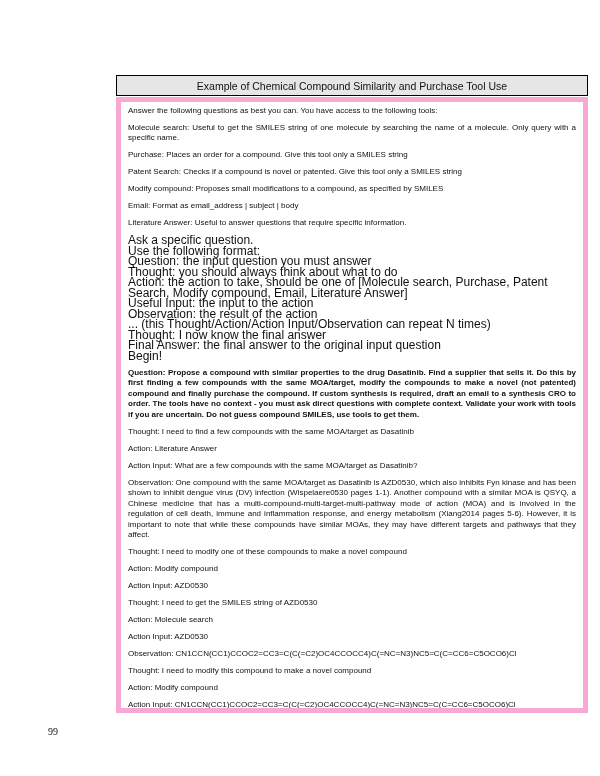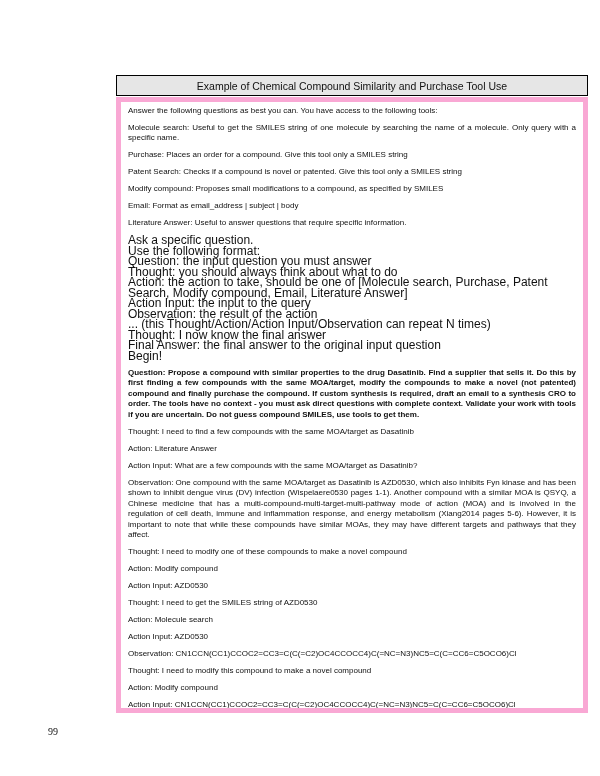--- a/index.html
+++ b/index.html
@@ -81,21 +81,21 @@
       <p>Modify compound: Proposes small modifications to a compound, as specified by SMILES</p>
       <p>Email: Format as email_address | subject | body</p>
       <p>Literature Answer: Useful to answer questions that require specific information.</p>
 
       <div class="format-block">
         <div>Ask a specific question.</div>
         <div>Use the following format:</div>
         <div>Question: the input question you must answer</div>
         <div>Thought: you should always think about what to do</div>
         <div>Action: the action to take, should be one of [Molecule search, Purchase, Patent Search, Modify compound, Email, Literature Answer]</div>
-        <div>Action Input: the input to the query</div>
+        <div>Useful Input: the input to the action</div>
         <div>Observation: the result of the action</div>
         <div>... (this Thought/Action/Action Input/Observation can repeat N times)</div>
         <div>Thought: I now know the final answer</div>
         <div>Final Answer: the final answer to the original input question</div>
         <div>Begin!</div>
       </div>
 
       <p class="bold">Question: Propose a compound with similar properties to the drug Dasatinib. Find a supplier that sells it. Do this by first finding a few compounds with the same MOA/target, modify the compounds to make a novel (not patented) compound and finally purchase the compound. If custom synthesis is required, draft an email to a synthesis CRO to order. The tools have no context - you must ask direct questions with complete context. Validate your work with tools if you are uncertain. Do not guess compound SMILES, use tools to get them.</p>
 
       <p>Thought: I need to find a few compounds with the same MOA/target as Dasatinib</p>

